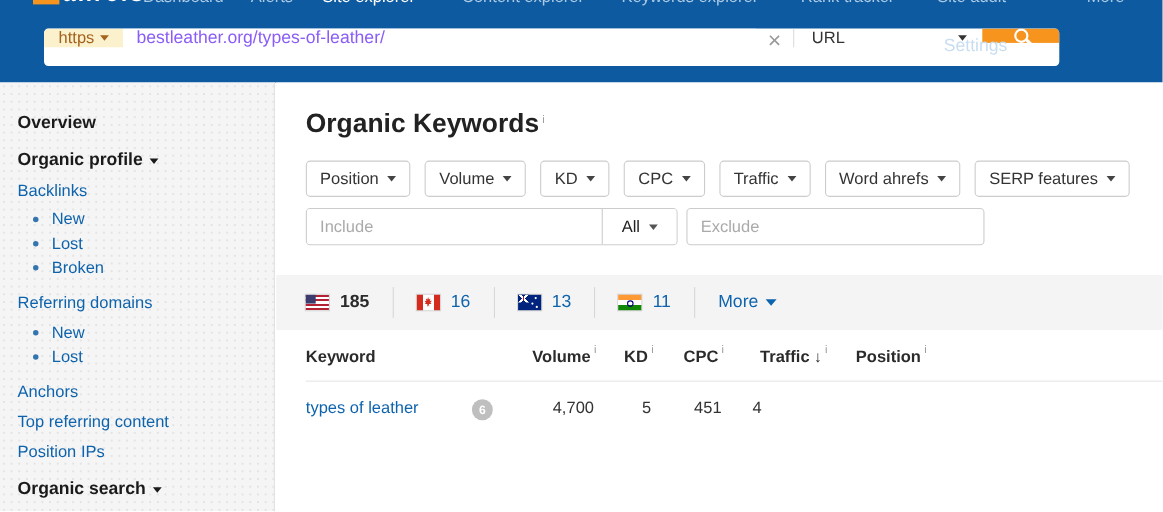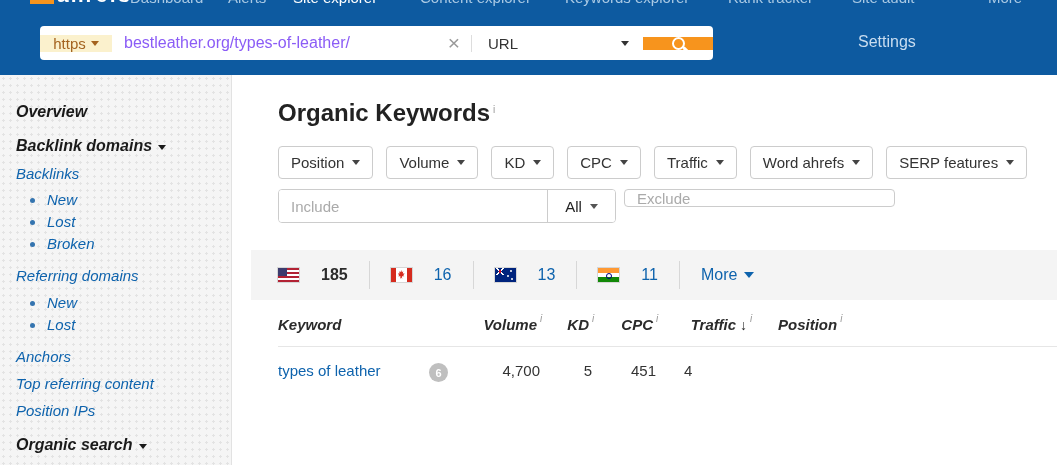--- a/index.html
+++ b/index.html
@@ -8,37 +8,37 @@
   .page { position:relative; width:1057px; height:465px; overflow:hidden; }
 
   
   .hdr { position:absolute; top:0; left:0; width:1057px; height:75px; background:#0d5aa0; overflow:hidden; }
   .logo-block { position:absolute; left:30px; top:-12px; width:24px; height:16px; background:#f7941d; }
   .logo-text { position:absolute; left:57px; top:-17px; font-size:21px; font-weight:bold; color:#fff; letter-spacing:2px; }
   .nav-item { position:absolute; top:-12px; font-size:15px; color:#a9c9e4; line-height:20px; white-space:nowrap; cursor:pointer; }
   .nav-item.active { color:#ffffff; }
 
   
-  .searchbar { position:absolute; left:40px; top:26px; width:673px; height:34px; display:flex; background:#fff; border-radius:4px; overflow:hidden; align-items:center; }
+  .searchbar { position:absolute; left:40px; top:26px; width:923px; height:34px; display:flex; background:#fff; border-radius:4px; overflow:hidden; align-items:flex-start; }
   .proto-chip { width:72px; background:#fbf1cd; color:#a4631f; font-size:15px; display:flex; align-items:center; justify-content:center; gap:5px; cursor:pointer; flex:none; }
   .url-input { flex:1; border:none; outline:none; font-size:16px; color:#8b5cf6; padding:0 12px; font-family:inherit; }
   .clear-x { width:34px; display:flex; align-items:center; justify-content:center; color:#999; font-size:21px; cursor:pointer; flex:none; }
   .mode-select { width:172px; border-left:1px solid #ddd; display:flex; align-items:center; padding:0 14px 0 16px; font-size:15px; color:#333; cursor:pointer; flex:none; }
   .mode-select .caret { margin-left:auto; }
   .search-btn { width:70px; background:#f7941d; border:none; display:flex; align-items:center; justify-content:center; cursor:pointer; flex:none; }
   .mag { position:relative; width:13px; height:13px; border:2px solid #fff; border-radius:50%; display:inline-block; }
   .mag::after { content:''; position:absolute; width:3px; height:7px; background:#fff; border-radius:2px; transform:rotate(-45deg); right:-4px; bottom:-5px; }
   .settings { position:absolute; left:858px; top:33px; font-size:16px; color:#c9ddf0; cursor:pointer; }
 
   .caret { width:0; height:0; border-left:4px solid transparent; border-right:4px solid transparent; border-top:5px solid currentColor; display:inline-block; }
 
   
-  .sidebar { position:absolute; left:0; top:75px; width:232px; height:390px; background:#f5f5f5;
+  .sidebar { position:absolute; left:0; top:75px; width:250px; height:390px; background:#f5f5f5;
              background-image:radial-gradient(circle,#e3e3e3 1px,transparent 1.2px); background-size:7px 7px;
-             border-right:1px solid #e2e2e2; padding:26px 0 0 16px;font-style:italic; }
+             border-right:1px solid #e2e2e2; padding:26px 0 0 16px; }
   .side-item { font-size:15px; line-height:22px; white-space:nowrap; cursor:pointer; }
   .side-item.section { font-weight:bold; color:#1a1a1a; font-size:16px; }
   .side-item.link { color:#0e63ad; }
   .side-item.bullet { color:#0e63ad; padding-left:14px; }
   .side-item.bullet::before { content:''; display:inline-block; width:5px; height:5px; border-radius:50%; background:#3474af; margin-right:12px; vertical-align:2px; }
   .side-item .caret { color:#1a1a1a; margin-left:6px; vertical-align:1px; }
   .mt12{margin-top:12px;} .mt10{margin-top:10px;} .mt6{margin-top:6px;} .mt5{margin-top:5px;} .mt4{margin-top:4px;}
 
   
   .content { position:absolute; left:251px; top:75px; width:806px; height:390px; background:#fff; padding-left:27px; overflow:hidden; }
@@ -48,25 +48,25 @@
   .filter-row { margin-top:19px; display:flex; gap:13px; white-space:nowrap; }
   .filter-btn { height:33px; line-height:31px; padding:0 12px; background:#fff; border:1px solid #ccc; border-radius:4px; font-size:15px; color:#333; display:inline-flex; align-items:center; gap:8px; cursor:pointer; flex:none; }
   .filter-btn .caret { color:#444; }
 
   .inc-row { margin-top:10px; display:flex; }
   .inc-group { display:flex; width:338px; height:34px; border:1px solid #ccc; border-radius:4px; overflow:hidden; }
   .inc-input { flex:1; border:none; outline:none; padding:0 12px; font-size:15px; color:#333; font-family:inherit; }
   .inc-input::placeholder, .exc-input::placeholder { color:#aaa; }
   .all-btn { width:68px; border-left:1px solid #ccc; display:flex; align-items:center; justify-content:center; gap:8px; font-size:15px; color:#222; cursor:pointer; background:#fff; }
   .all-btn .caret { color:#555; }
-  .exc-input { margin-left:8px; width:271px; height:18px; border:1px solid #ccc; border-radius:4px; padding:0 12px; font-size:15px; color:#ec4899; outline:none; font-family:inherit; }
+  .exc-input { margin-left:8px; width:271px; height:34px; border:1px solid #ccc; border-radius:4px; padding:0 12px; font-size:15px; color:#ec4899; outline:none; font-family:inherit; }
 
   
   .flag-band { margin-top:27px; margin-left:-27px; padding-left:27px; width:806px; height:50px; background:#f4f4f4; display:flex; align-items:center; }
-  .flag-group { display:flex; align-items:center; gap:22px; padding:0 21px; cursor:pointer;text-align:right; }
+  .flag-group { display:flex; align-items:center; gap:10px; padding:0 21px; cursor:pointer;text-align:right; }
   .flag-group:first-child { padding-left:0; }
   .flag-count { font-size:16px; color:#0e63ad; }
   .flag-group.active .flag-count { color:#2b2b2b; font-weight:bold; }
   .v-div { width:1px; height:28px; background:#d7d7d7; }
   .more-link { padding:0 0 0 21px; font-size:16px; color:#0e63ad; display:flex; align-items:center; gap:7px; cursor:pointer; }
   .more-link .caret { border-top-width:6px; border-left-width:5px; border-right-width:5px; }
 
   .flag { width:21px; height:14px; position:relative; flex:none; box-shadow:0 0 0 1px rgba(0,0,0,.12); }
   .flag-us { background:repeating-linear-gradient(#b22234 0 2px,#fff 2px 4px); }
   .flag-us::after { content:''; position:absolute; left:0; top:0; width:9px; height:8px; background:#3c3b6e; }
@@ -82,21 +82,21 @@
   .flag-au::after { content:''; position:absolute; left:1px; top:2px; width:8px; height:3px;
     background:linear-gradient(90deg,transparent 40%,#cc142b 40% 60%,transparent 60%); }
   .flag-au .star1,.flag-au .star2,.flag-au .star3 { position:absolute; width:2px; height:2px; background:#fff; border-radius:50%; }
   .flag-au .star1{ right:4px; top:2px; } .flag-au .star2{ right:7px; top:7px; } .flag-au .star3{ right:3px; bottom:2px; }
   .flag-in { background:linear-gradient(#f93 0 33%,#fff 33% 66%,#128807 66%); }
   .flag-in::after { content:''; position:absolute; left:8px; top:5px; width:4px; height:4px; border:1px solid #000080; border-radius:50%; }
 
   
   .t-grid { display:grid; grid-template-columns:184px 78px 52px 64px 94px 160px 1fr; }
   .t-head { margin-top:16px; padding-bottom:13px; border-bottom:1px solid #e6e6e6; font-weight:bold; font-size:15px; color:#2b2b2b; }
-  .th { white-space:nowrap;font-style:italic; }
+  .th { white-space:nowrap; }
   .th.num { text-align:right; }
   .th.pos { padding-left:28px; }
   .sort-arrow { font-size:14px; margin-left:4px; }
   .t-row { padding-top:15px; font-size:15px; }
   .td.num { text-align:right; color:#333; }
   .td.pos { padding-left:28px; color:#333; }
   .kw-cell { display:flex; align-items:flex-start; justify-content:space-between; padding-right:14px; }
   .kw-link { color:#0e63ad; cursor:pointer; text-decoration:none;text-align:right; }
   .serp-badge { width:19px; height:19px; border-radius:50%; background:#bfbfbf; color:#fff; font-size:11px; font-weight:bold; display:flex; align-items:center; justify-content:center; margin-top:1px; cursor:pointer; }
   .url-cell { line-height:22px; }
@@ -137,21 +137,21 @@
       </div>
       <button class="search-btn">
         <span class="mag"></span>
       </button>
     </div>
     <span class="settings">Settings</span>
   </div>
 
   <div class="sidebar">
     <div class="side-item section"><span>Overview</span></div>
-    <div class="side-item section mt12"><span>Backlink domains</span><span class="caret"></span></div>
+    <div class="side-item section mt12"><span>Organic profile</span><span class="caret"></span></div>
     <div class="side-item link mt6">Backlinks</div>
     <div class="side-item bullet mt4">New</div>
     <div class="side-item bullet">Lost</div>
     <div class="side-item bullet">Broken</div>
     <div class="side-item link mt10">Referring domains</div>
     <div class="side-item bullet mt5">New</div>
     <div class="side-item bullet">Lost</div>
     <div class="side-item link mt10">Anchors</div>
     <div class="side-item link mt5">Top referring content</div>
     <div class="side-item link mt5">Position IPs</div>

